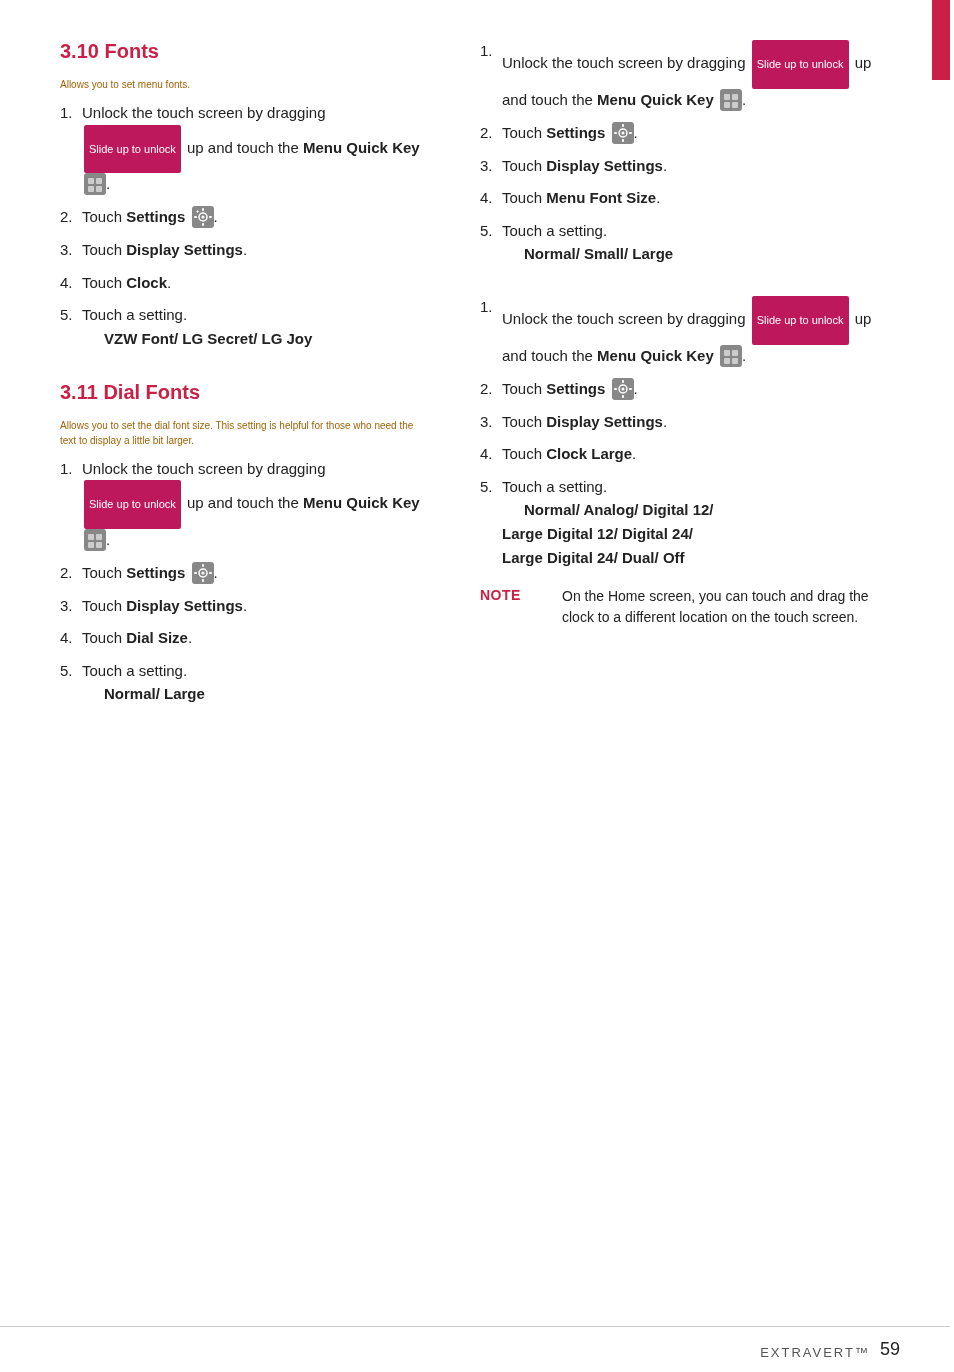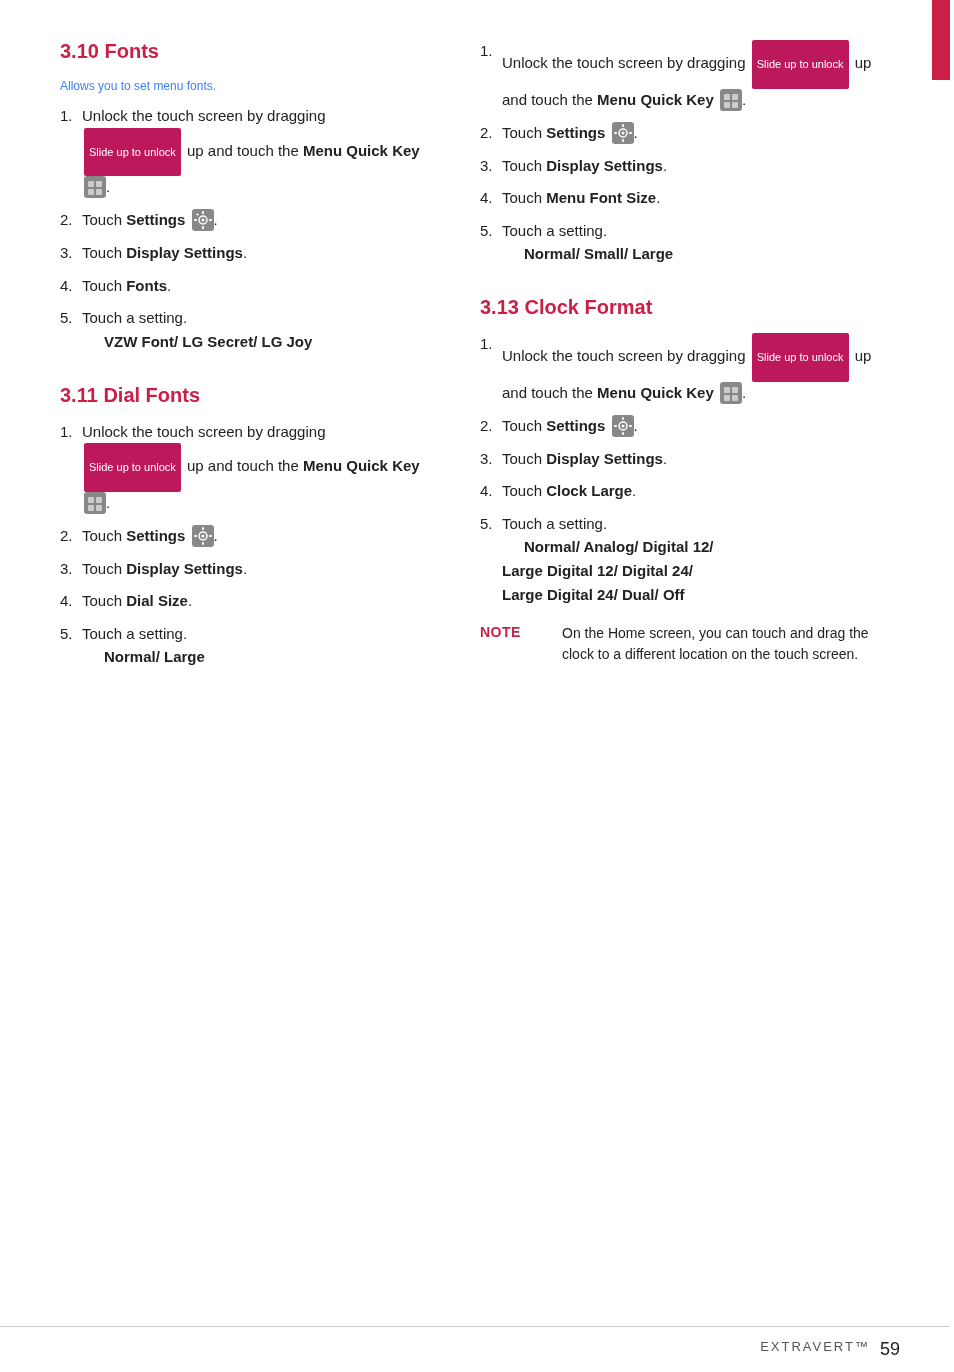--- a/index.html
+++ b/index.html
@@ -43,22 +43,22 @@
       width: 420px;
       padding-left: 20px;
     }
     .section-title {
       color: #cc1f45;
       font-size: 20px;
       font-weight: bold;
       margin-bottom: 14px;
     }
     .section-body {
-      font-size: 12px;
-      color: #3b82f6;
+      font-size: 10px;
+      color: #a16207;
       line-height: 1.5;
       margin-bottom: 10px;
     }
     .step-list {
       list-style: none;
       margin: 0 0 10px 0;
       padding: 0;
     }
     .step-list li {
       display: flex;
@@ -127,21 +127,21 @@
     }
     .note-text {
       font-size: 14px;
       color: #222;
       line-height: 1.5;
     }
     .bottom-bar {
       border-top: 1px solid #ccc;
       display: flex;
       justify-content: flex-end;
-      align-items: flex-start;
+      align-items: flex-end;
       padding: 12px 50px 12px 0;
     }
     .bottom-brand {
       font-size: 13px;
       letter-spacing: 2px;
       color: #555;
       font-variant: small-caps;
       text-transform: uppercase;
     }
     .bottom-page {
@@ -200,34 +200,35 @@
                 <rect x="4.5" y="4.5" width="2" height="2" rx="0.5" fill="#fff" transform="rotate(45 5.5 5.5)"></rect>
               </svg>.
             </span>
           </li>
           <li>
             <span class="step-num">3.</span>
             <span class="step-content">Touch <b>Display Settings</b>.</span>
           </li>
           <li>
             <span class="step-num">4.</span>
-            <span class="step-content">Touch <b>Fonts</b>.</span>
+            <span class="step-content">Touch <b>Clock</b>.</span>
           </li>
           <li>
             <span class="step-num">5.</span>
             <span class="step-content">
               Touch a setting.<br>
               <span class="sub-setting">VZW Font/ LG Secret/ LG Joy</span>
             </span>
           </li>
         </ul>
       </div>
 
       <div class="section-gap">
         <div class="section-title">3.11  Dial Fonts</div>
+        <div class="section-body">Allows you to set the dial font size. This setting is helpful for those who need the text to display a little bit larger.</div>
         <ul class="step-list">
           <li>
             <span class="step-num">1.</span>
             <span class="step-content">
               Unlock the touch screen by dragging
               <span class="unlock-badge">Slide up to unlock</span>
               up and touch the <b>Menu Quick Key</b>
               <svg class="menu-key-icon" viewBox="0 0 22 22" xmlns="http://www.w3.org/2000/svg">
                 <rect width="22" height="22" rx="3" fill="#888"></rect>
                 <rect x="4" y="5" width="6" height="6" rx="1" fill="#ccc"></rect>
@@ -318,21 +319,20 @@
             <span class="step-num">5.</span>
             <span class="step-content">
               Touch a setting.<br>
               <span class="sub-setting">Normal/ Small/ Large</span>
             </span>
           </li>
         </ul>
       </div>
 
       <div class="section-gap">
-        <div class="section-title">3.13 Clock Format</div>
         <ul class="step-list">
           <li>
             <span class="step-num">1.</span>
             <span class="step-content">
               Unlock the touch screen by dragging
               <span class="unlock-badge">Slide up to unlock</span>
               up and touch the <b>Menu Quick Key</b>
               <svg class="menu-key-icon" viewBox="0 0 22 22" xmlns="http://www.w3.org/2000/svg">
                 <rect width="22" height="22" rx="3" fill="#888"></rect>
                 <rect x="4" y="5" width="6" height="6" rx="1" fill="#ccc"></rect>

